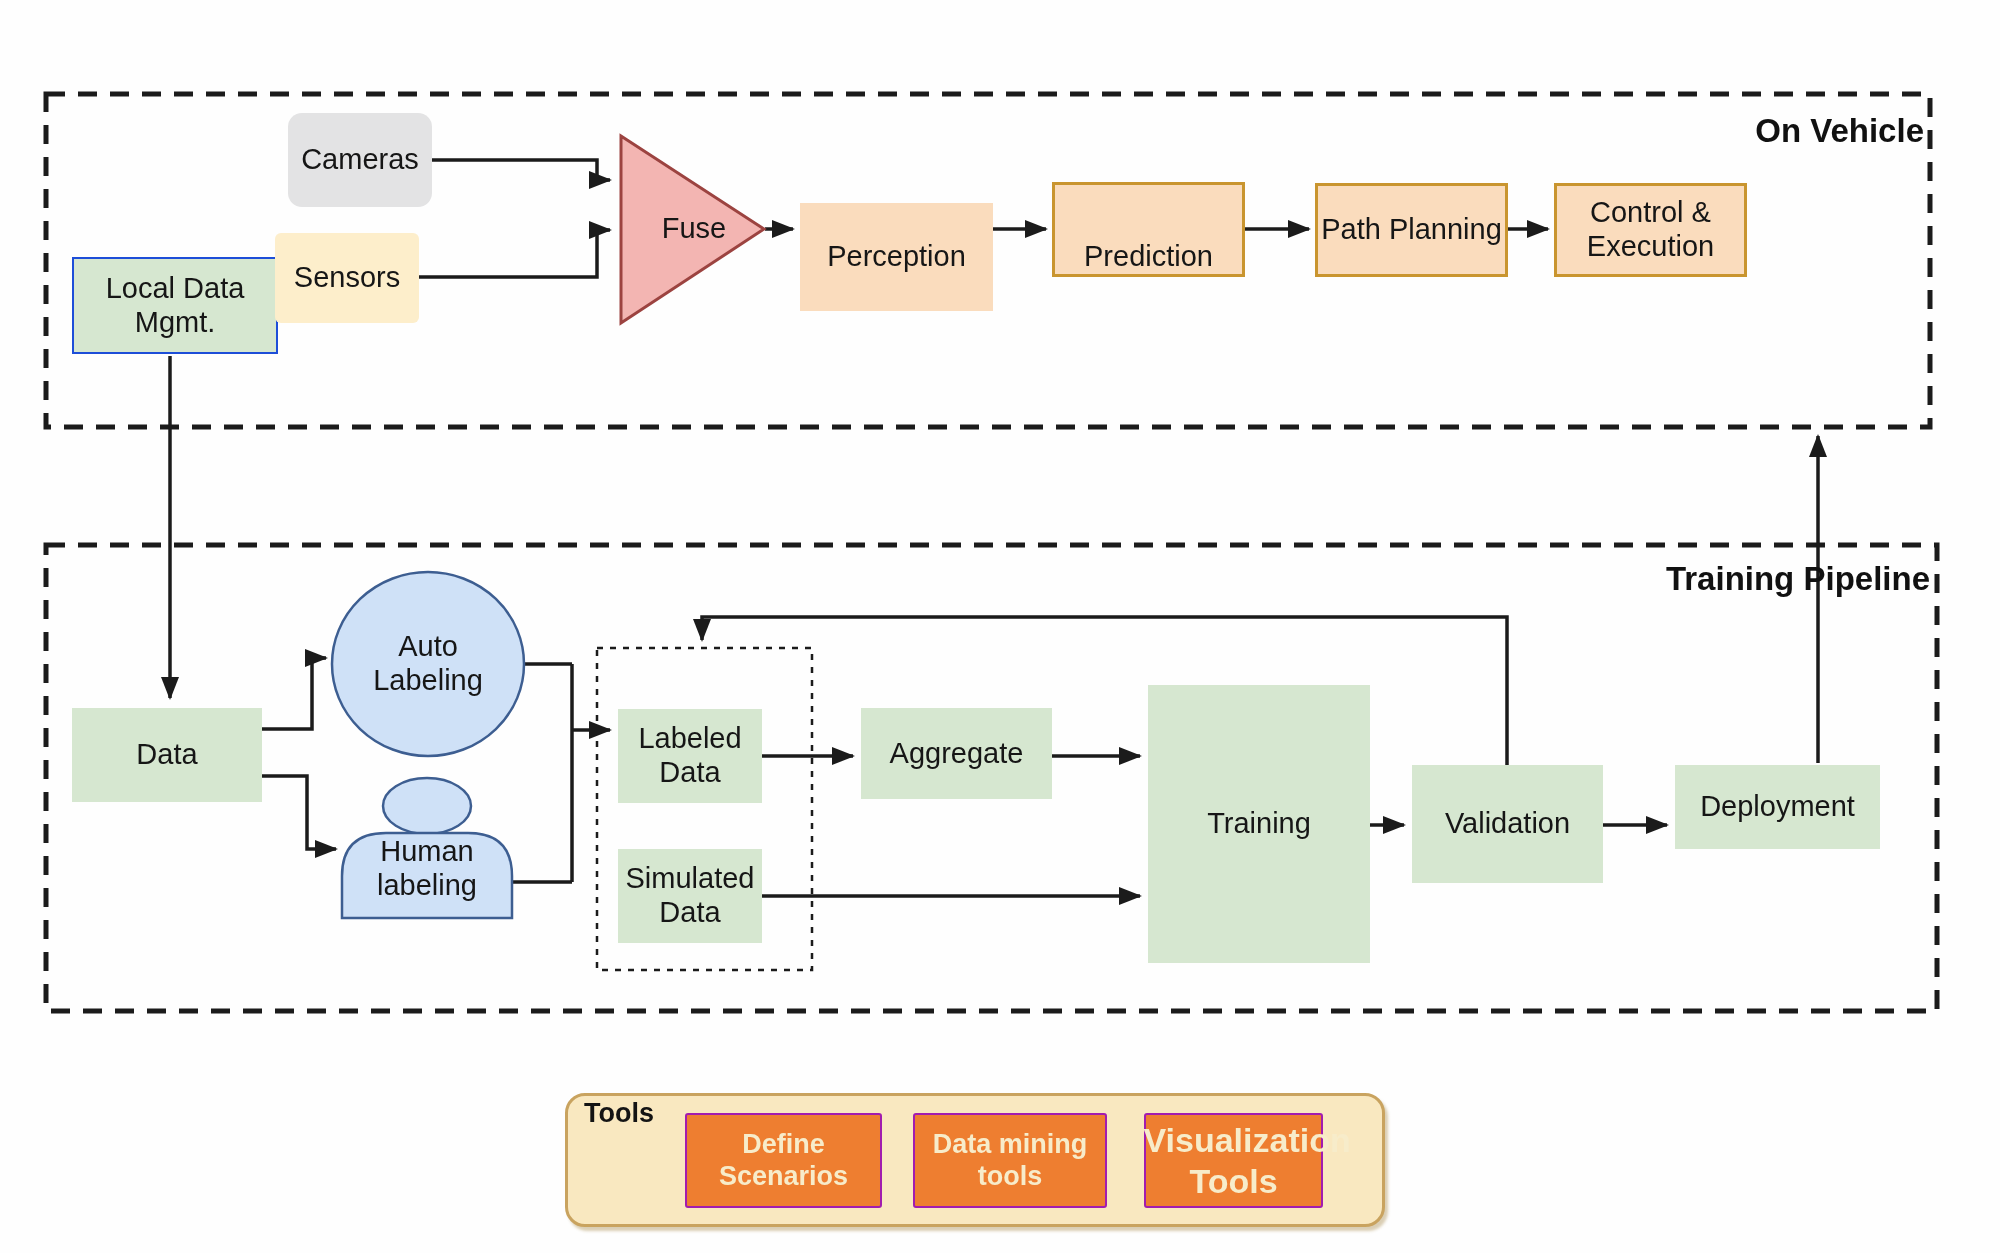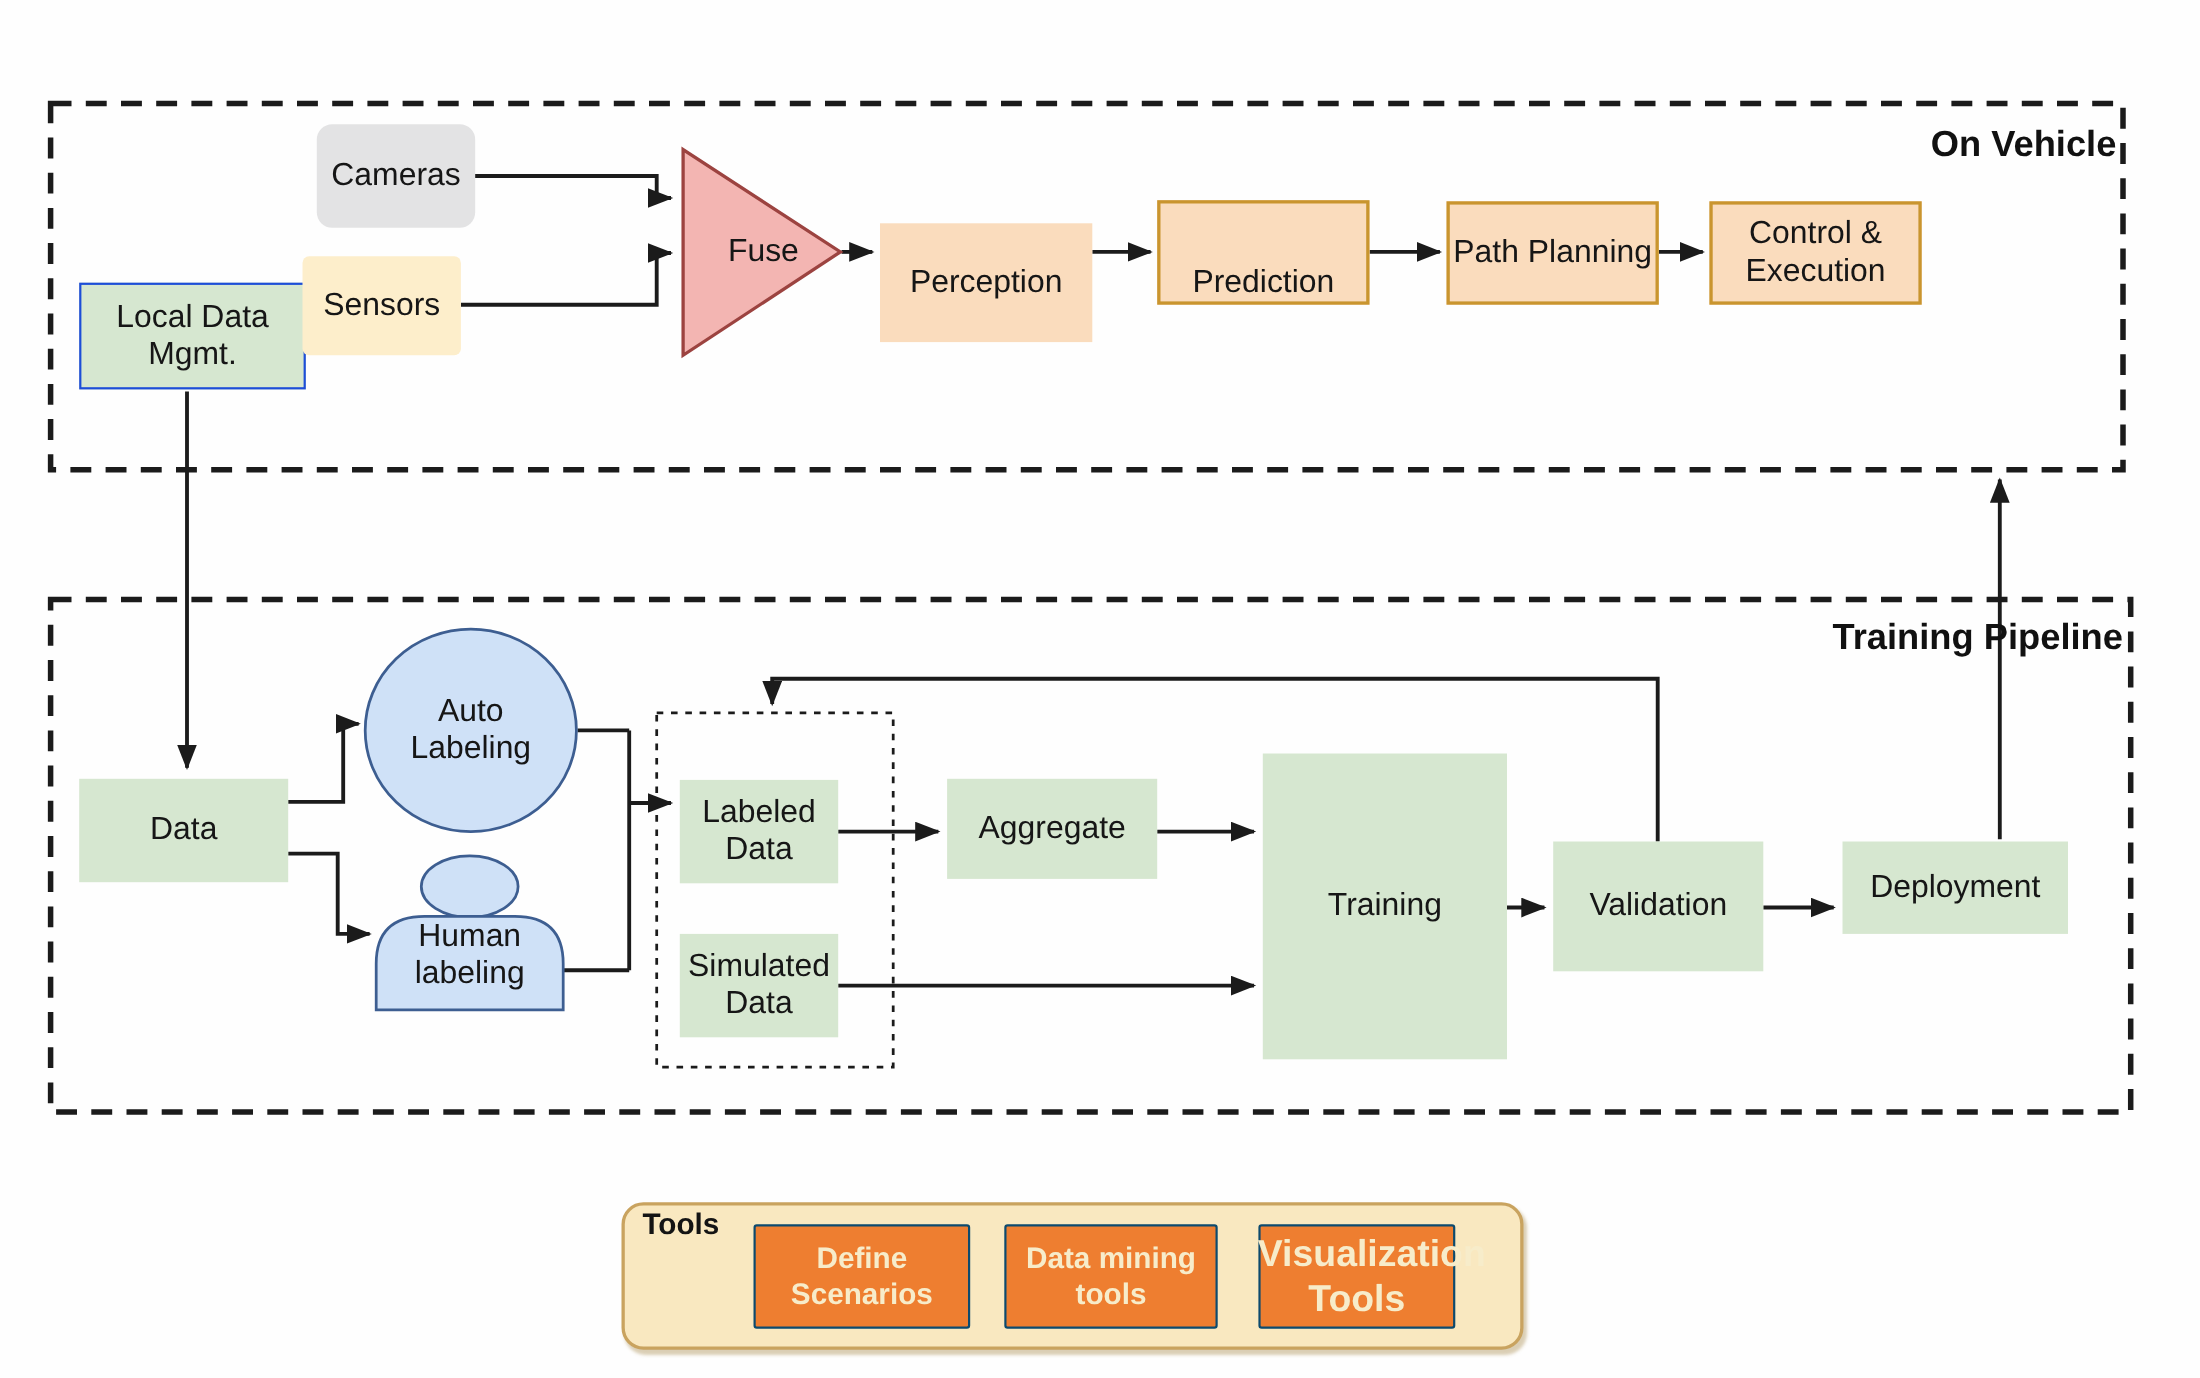--- a/index.html
+++ b/index.html
@@ -27,21 +27,21 @@
   }
   .lbl{display:inline-block;text-align:center;}
   .tools-box{
     position:absolute;left:565px;top:1093px;width:820px;height:134px;
     background:#f9e8c0;border:3px solid #c9a35f;border-radius:20px;box-sizing:border-box;
     box-shadow:3px 4px 3px rgba(176,148,92,0.45);
   }
   .tools-title{position:absolute;left:584px;top:1098px;font-size:27px;font-weight:600;color:#141414;}
   .tool-btn{
     position:absolute;top:1113px;height:95px;display:flex;align-items:center;justify-content:center;
-    background:#ee7e30;border:2px solid #0c4a6e;border-radius:3px;box-sizing:border-box;
+    background:#ee7e30;border:2px solid #a21caf;border-radius:3px;box-sizing:border-box;
     color:#f7ecca;font-size:27px;font-weight:bold;line-height:1.18;text-align:center;
   }
 </style>
 </head>
 <body>
 
 <div class="canvas">
 
   <svg class="wires" viewBox="0 0 2000 1253">
     <defs>

